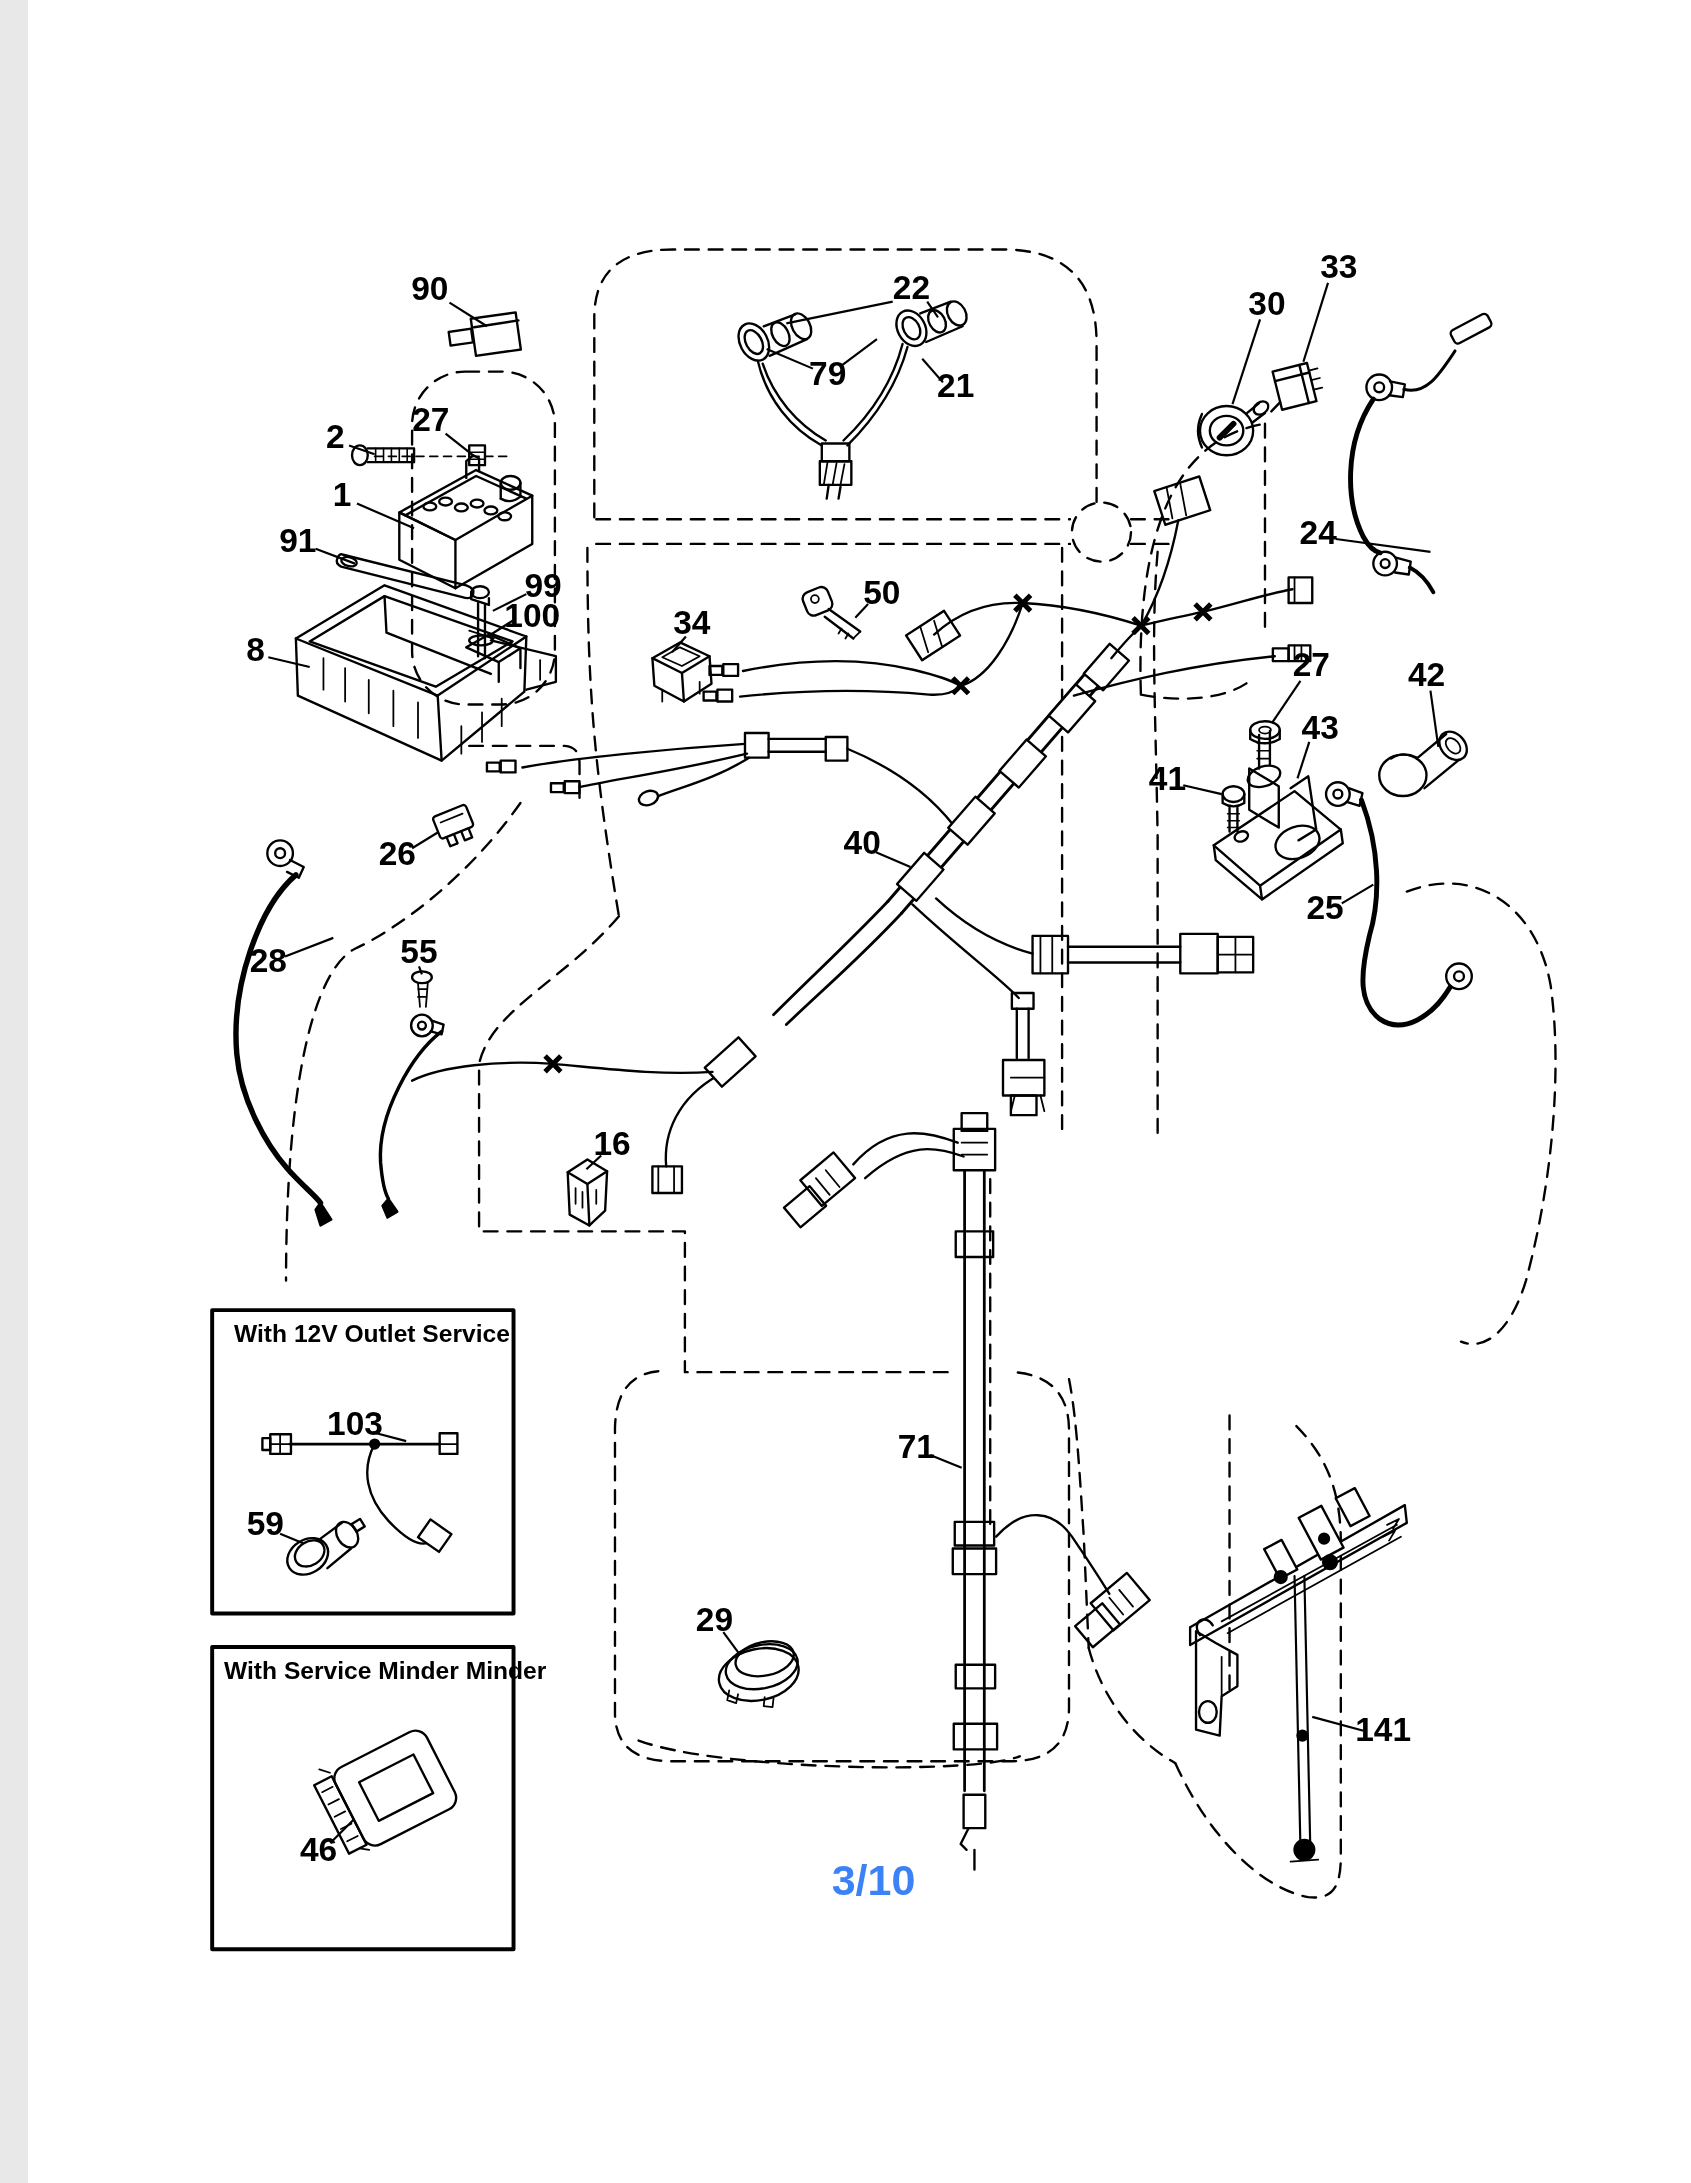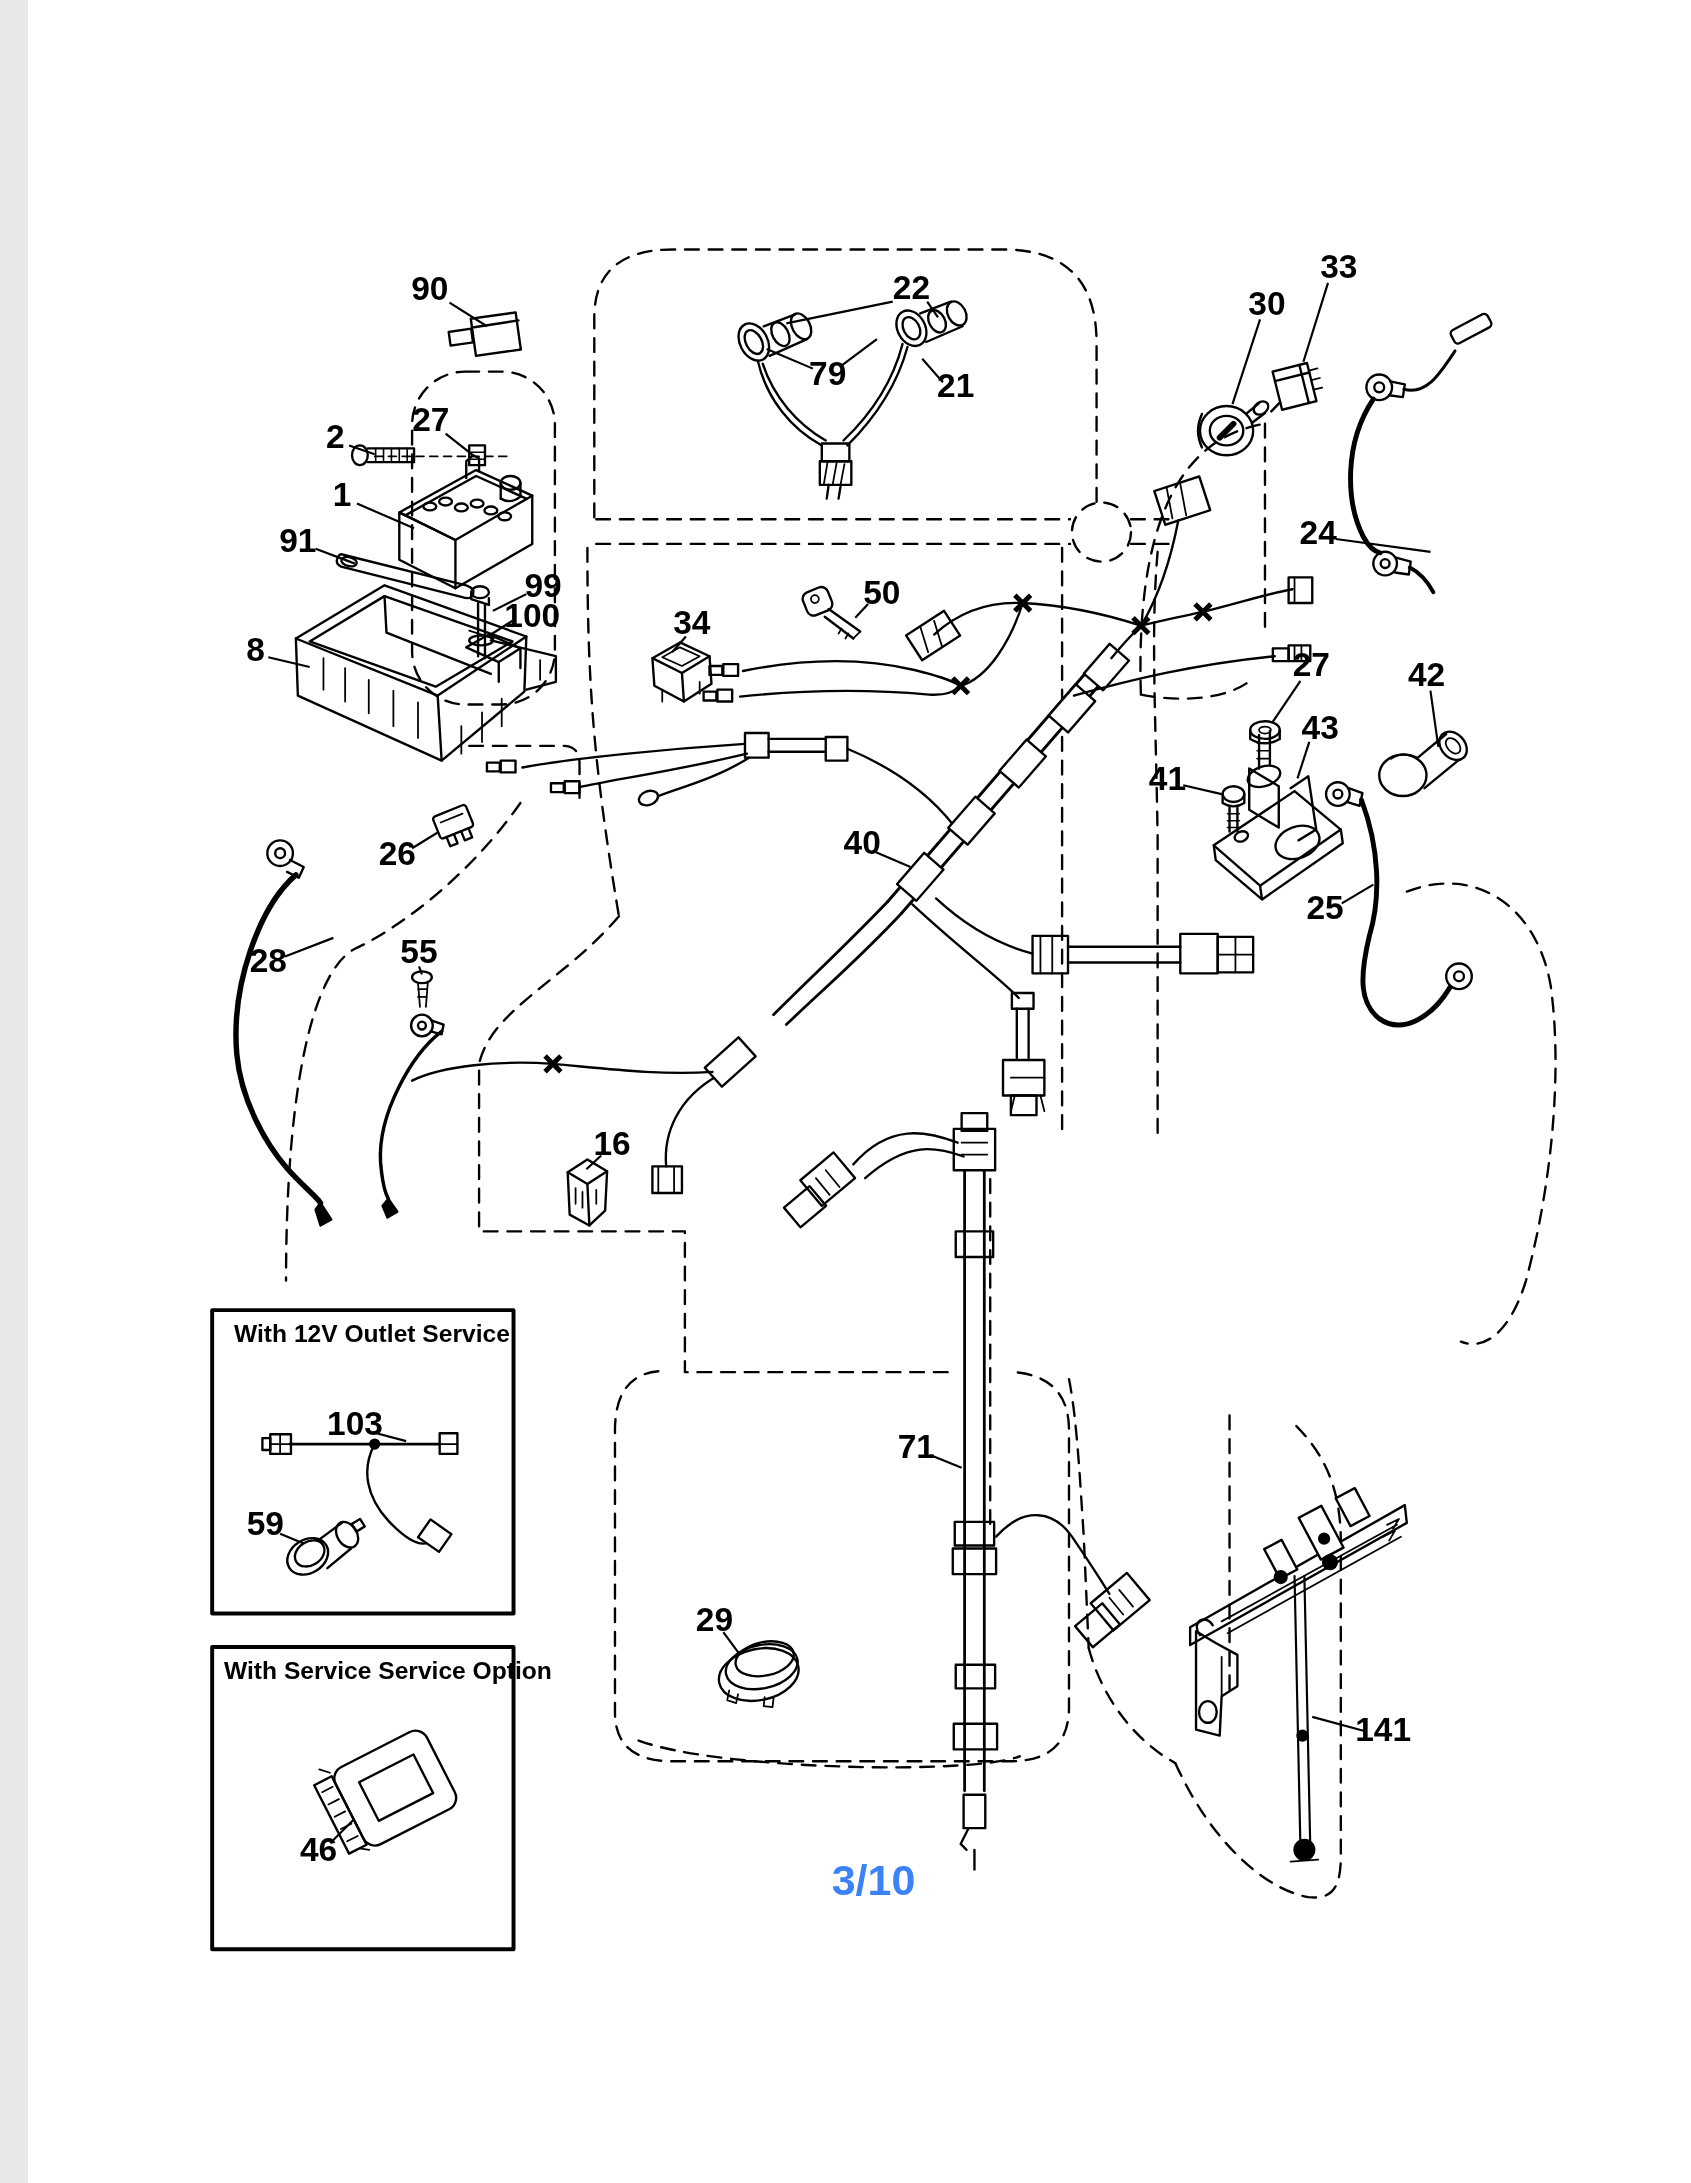--- a/index.html
+++ b/index.html
@@ -476,18 +476,18 @@
         <text x="1376" y="1759" class="callout">141</text>
         <path d="M1002,604 L1018,620 M1002,620 L1018,604" class="splice"></path>
         <path d="M1122,627 L1138,643 M1122,643 L1138,627" class="splice"></path>
         <path d="M1185,613 L1201,629 M1185,629 L1201,613" class="splice"></path>
         <path d="M939,688 L955,704 M939,704 L955,688" class="splice"></path>
         <path d="M525,1072 L541,1088 M525,1088 L541,1072" class="splice"></path>
       </g>
 </svg>
 
 <span class="box-title title-12v">With 12V Outlet Service</span>
-<span class="box-title title-sm">With Service Service Option</span>
+<span class="box-title title-sm">With Service Minder Minder</span>
 
 <div class="footer">3/10</div>
 
 </div>
 
 
 </body></html>

